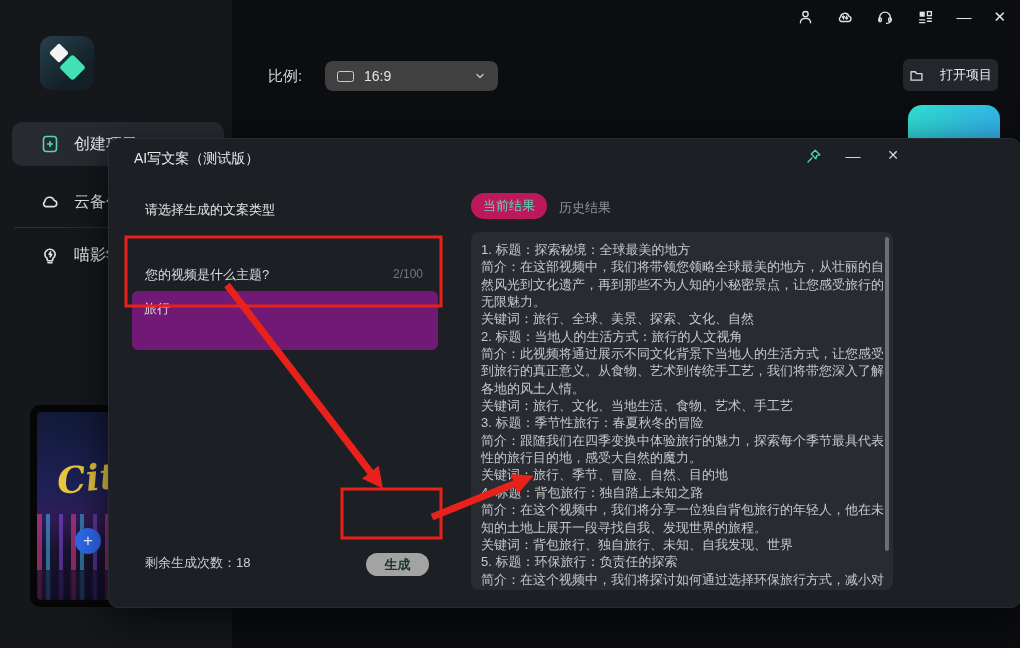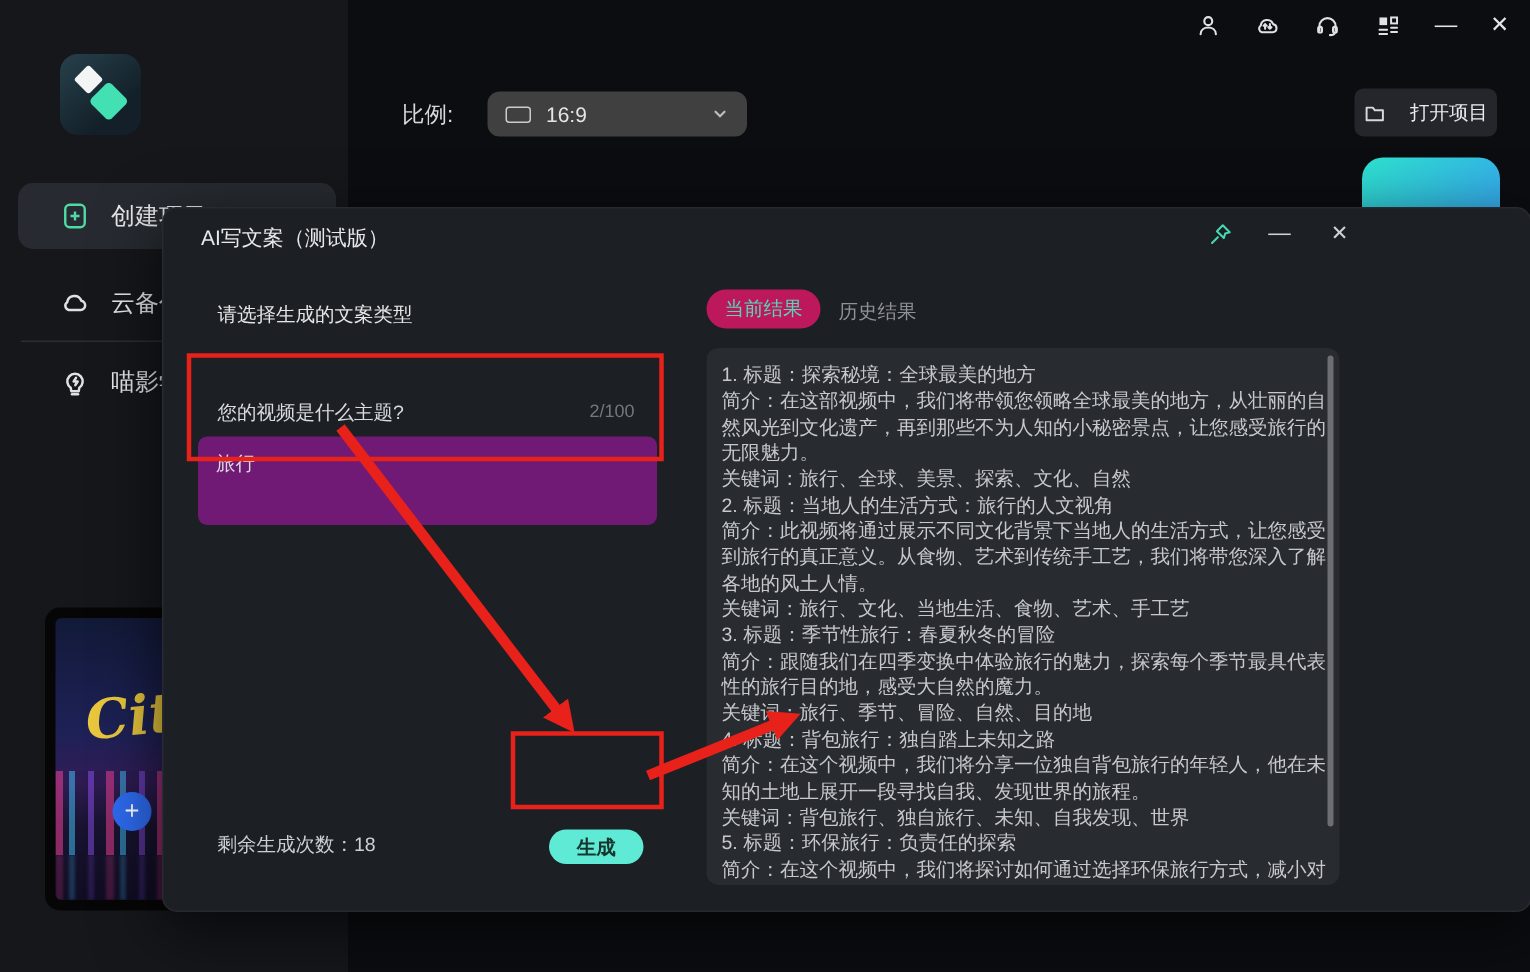--- a/index.html
+++ b/index.html
@@ -60,21 +60,21 @@
   .dlg-pin{left:694px;top:7px;color:#46d7b3;}
   .dlg-min{left:734px;top:6px;color:#cfd2d5;font-size:15px;}
   .dlg-close{left:774px;top:6px;color:#cfd2d5;font-size:14px;}
   .f-label1{position:absolute;left:36px;top:62px;font-size:13px;color:#e5e5e5;}
   .type-select{position:absolute;left:37px;top:83px;width:284px;height:29px;background:#121418;border-radius:5px;font-size:13px;color:#dfe1e4;padding:0 12px;display:flex;align-items:center;box-sizing:border-box;cursor:pointer;}
   .type-select .chev{margin-left:auto;}
   .f-label2{position:absolute;left:36px;top:127px;font-size:13px;color:#d9dbde;}
   .f-counter{position:absolute;left:250px;top:128px;width:64px;text-align:right;font-size:12px;color:#74777c;}
   .topic-area{position:absolute;left:23px;top:152px;width:306px;height:59px;background:#701a75;border-radius:6px;padding:9px 12px;font-size:13px;color:#d8dadd;box-sizing:border-box;cursor:text;}
   .f-remaining{position:absolute;left:36px;top:415px;font-size:13px;color:#cdd0d3;}
-  .generate-btn{position:absolute;left:257px;top:414px;width:63px;height:23px;border-radius:12px;background:#5eead4;color:#17342d;font-size:13px;font-weight:bold;display:flex;align-items:center;justify-content:center;border:none;cursor:pointer;font-family:inherit;}
+  .generate-btn{position:absolute;left:257px;top:414px;width:63px;height:23px;border-radius:12px;background:#a3a3a3;color:#17342d;font-size:13px;font-weight:bold;display:flex;align-items:center;justify-content:center;border:none;cursor:pointer;font-family:inherit;}
   .tab-current{position:absolute;left:362px;top:54px;width:76px;height:26px;border-radius:14px;background:#be185d;color:#57d7b9;font-size:13px;display:flex;align-items:center;justify-content:center;cursor:pointer;}
   .tab-history{position:absolute;left:450px;top:60px;font-size:13px;color:#8f9296;cursor:pointer;}
   .results-box{position:absolute;left:362px;top:93px;width:422px;height:358px;background:#282b30;border-radius:8px;overflow:hidden;box-sizing:border-box;padding:9px 8px 0 10px;}
   .results-text{font-size:13px;line-height:17.35px;color:#c6c8cb;white-space:pre-wrap;width:404px;word-break:break-all;}
   .results-scrollbar{position:absolute;left:776px;top:98px;width:4px;height:314px;border-radius:2px;background:#7d8085;opacity:.8;cursor:pointer;}
   
   .annotations{position:absolute;left:0;top:0;z-index:20;pointer-events:none;}
 </style>
 </head>
 <body>

